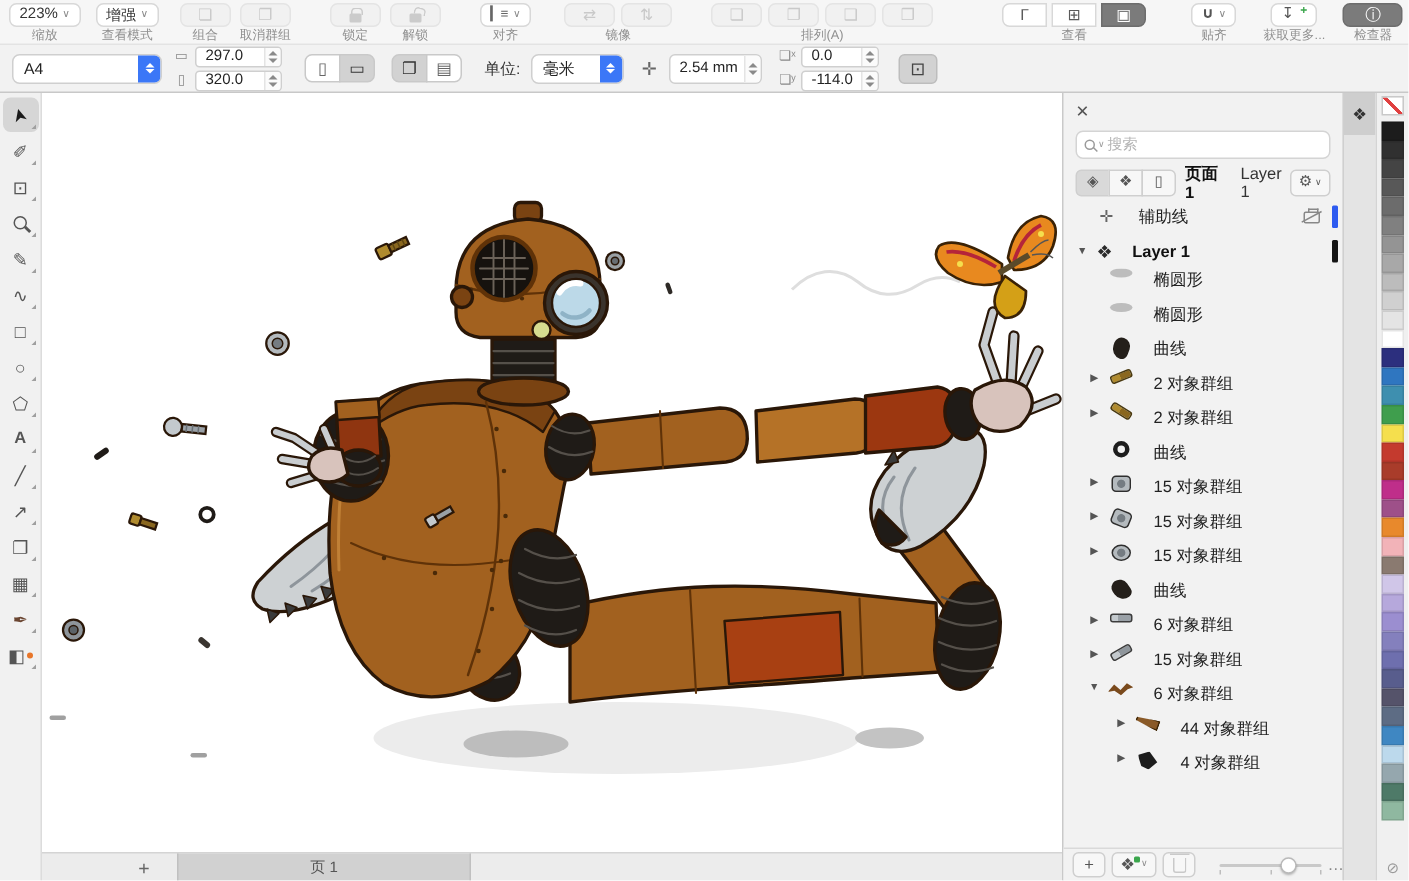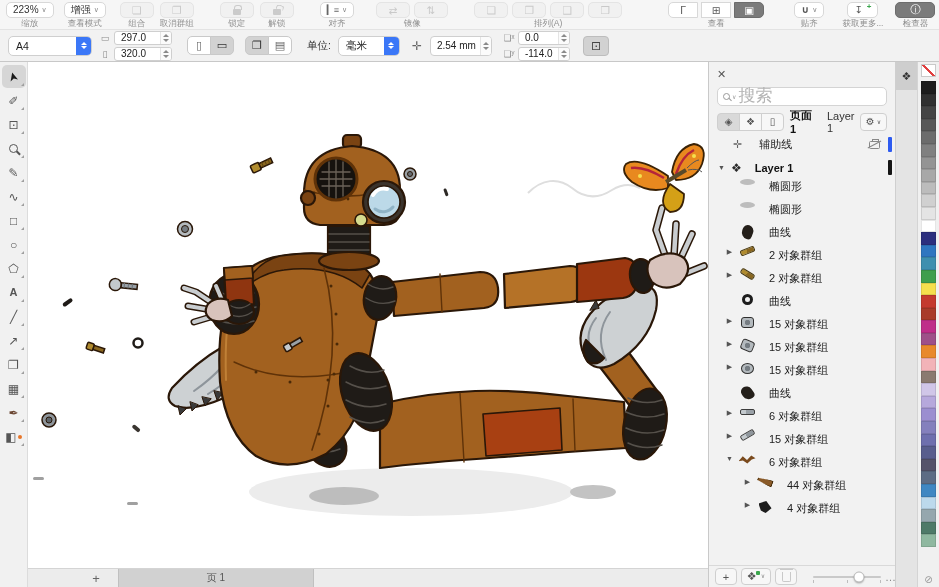--- a/index.html
+++ b/index.html
@@ -69,21 +69,21 @@
   .pagetab{margin-left:12px;width:196px;height:100%;background:#d1d1d1;border-left:1px solid #c0c0c0;border-right:1px solid #c0c0c0;display:flex;align-items:center;justify-content:center;}
 
   
   .panel{width:187px;background:#f2f2f2;border-left:1px solid #c9c9c9;display:flex;flex-direction:column;min-height:0;}
   .phead{height:24px;display:flex;align-items:center;padding:0 8px;}
   .pclose{font-size:11px;color:#555;width:14px;}
   .ptitle{flex:1;text-align:center;font-size:12px;font-weight:bold;color:#1c1c1c;margin-right:14px;}
   .psearch{margin:1px 8px 4px;height:19px;background:#fff;border:1px solid #d4d4d4;border-radius:5px;display:flex;align-items:center;padding:0 5px;gap:2px;}
   .mag{width:7px;height:7px;border:1.4px solid #9a9a9a;border-radius:50%;position:relative;flex:0 0 auto;}
   .mag::after{content:"";position:absolute;width:4px;height:1.4px;background:#9a9a9a;right:-3px;bottom:-1px;transform:rotate(45deg);}
-  .psearch input{border:0;outline:0;flex:1;font-size:17px;min-width:0;background:transparent;color:#333;font-family:Liberation Mono, monospace;}
+  .psearch input{border:0;outline:0;flex:1;font-size:10px;min-width:0;background:transparent;color:#333;}
   .psearch input::placeholder{color:#b4b4b4;}
   .playerbar{height:23px;display:flex;align-items:center;padding:0 8px;}
   .lb-btn{width:23px;height:18px;border:1px solid #cfcfcf;background:#f7f7f7;display:flex;align-items:center;justify-content:center;font-size:10px;color:#555;margin-left:-1px;}
   .lb-btn:first-child{margin-left:0;border-radius:4px 0 0 4px;}
   .lb-btn:last-child{border-radius:0 4px 4px 0;}
   .lb-btn.pressed{background:#d9d9d9;}
   .pagename{font-size:11px;font-weight:bold;margin-left:6px;color:#111;}
   .layername{font-size:11px;color:#333;margin-left:9px;}
   .gearbtn{margin-left:auto;width:30px;height:18px;border:1px solid #cfcfcf;border-radius:4px;background:#f7f7f7;display:flex;align-items:center;justify-content:center;gap:2px;font-size:10px;color:#555;}
   .guides-row,.layer-row{height:23px;display:flex;align-items:center;}
@@ -272,21 +272,21 @@
       <div class="items">
         <div class="ibtn darkbtn" data-name="inspector-button" style="border-radius:5px;min-width:40px;">
             <span data-name="info-icon">ⓘ</span>
           </div>
       </div>
       <div class="glabel" data-name="inspector-label">检查器</div>
     </div>
   </div>
 
   <div class="row2" data-name="property-bar">
-    <div class="popup" style="width:84px;" data-name="page-size-dropdown">
+    <div class="popup" style="width:100px;" data-name="page-size-dropdown">
       <span data-name="page-size-value">A4</span>
       <span class="bluecap" data-name="popup-arrows-icon">
           <span class="tri-u"></span>
           <span class="tri-d"></span>
         </span>
     </div>
     <div class="col2" data-name="page-dimensions">
       <div class="rowpair">
         <span class="tinyico" data-name="page-width-icon">▭</span>
         <div class="field mini" style="width:58px;" data-name="page-width-field">

